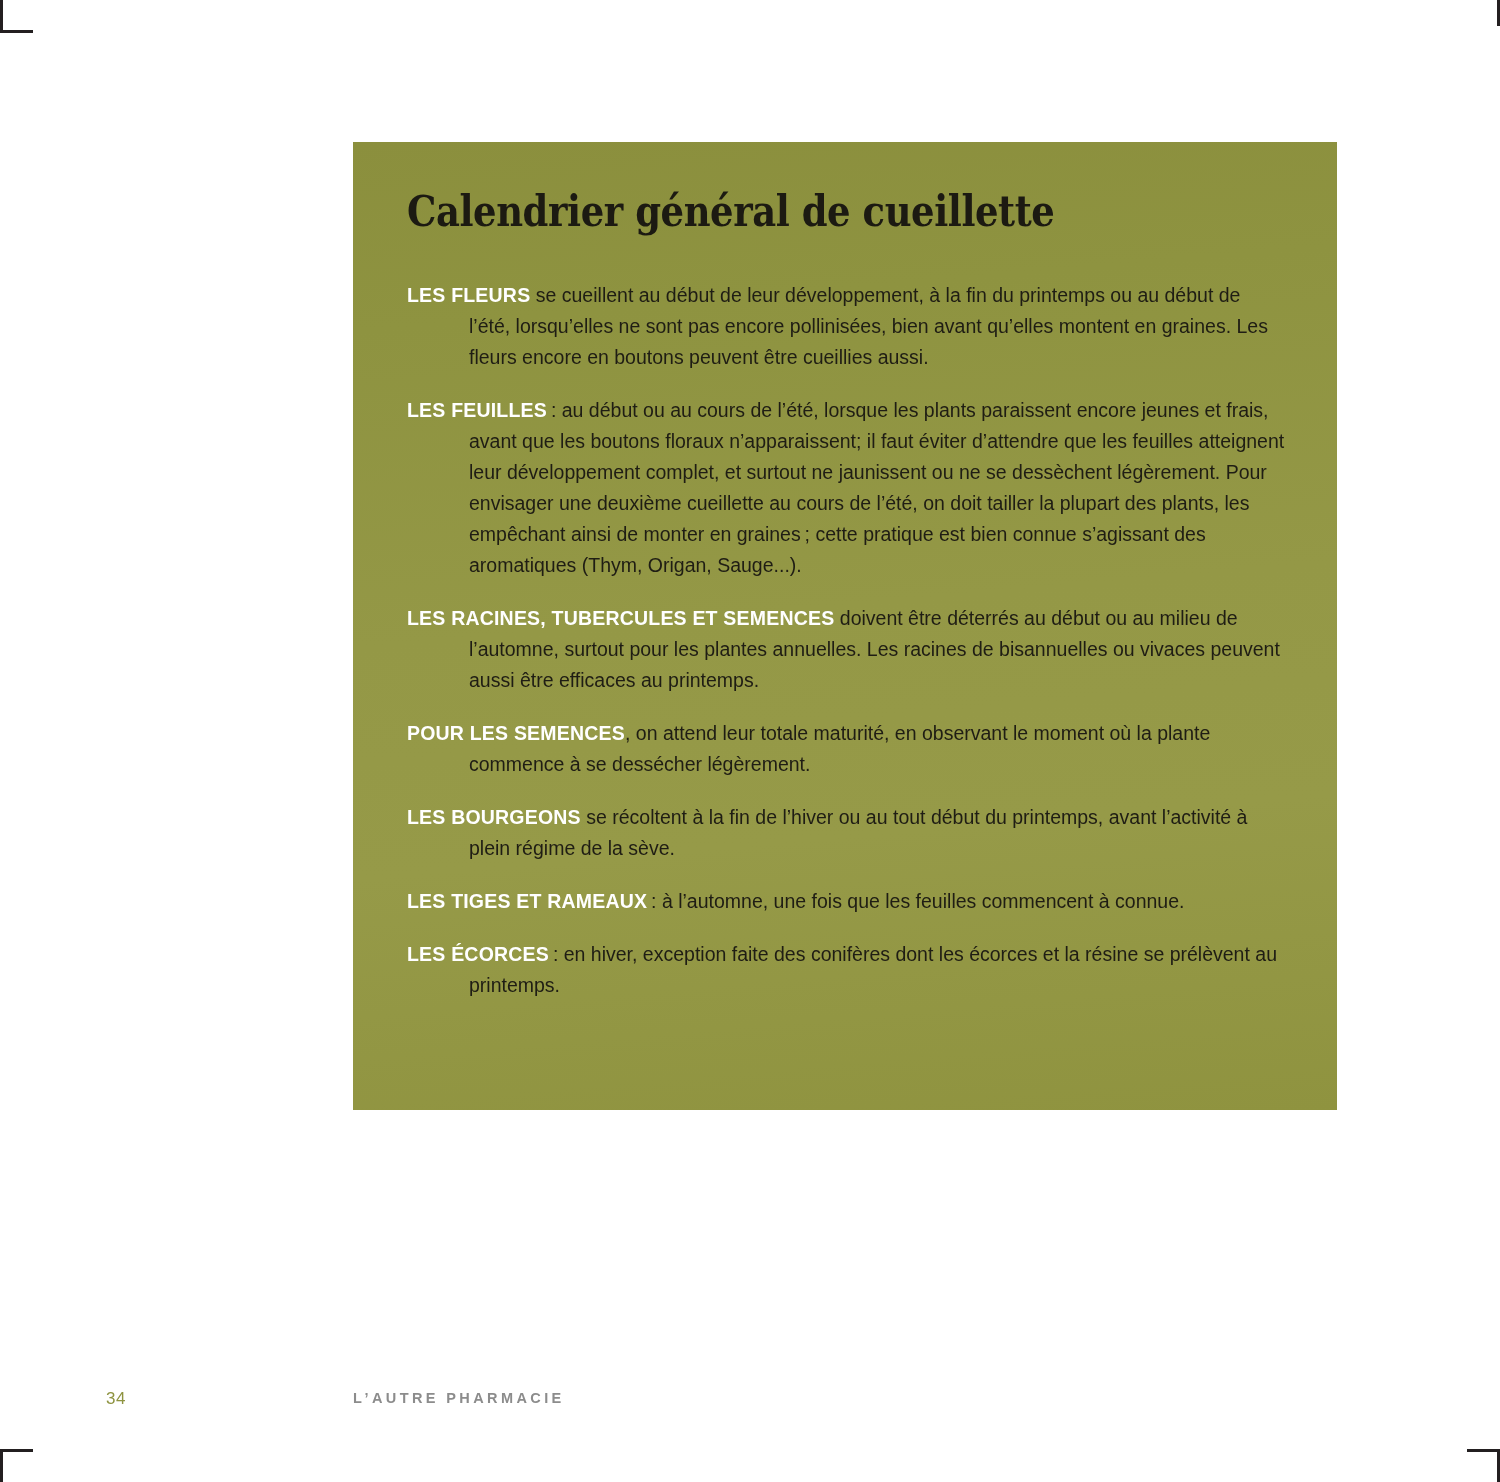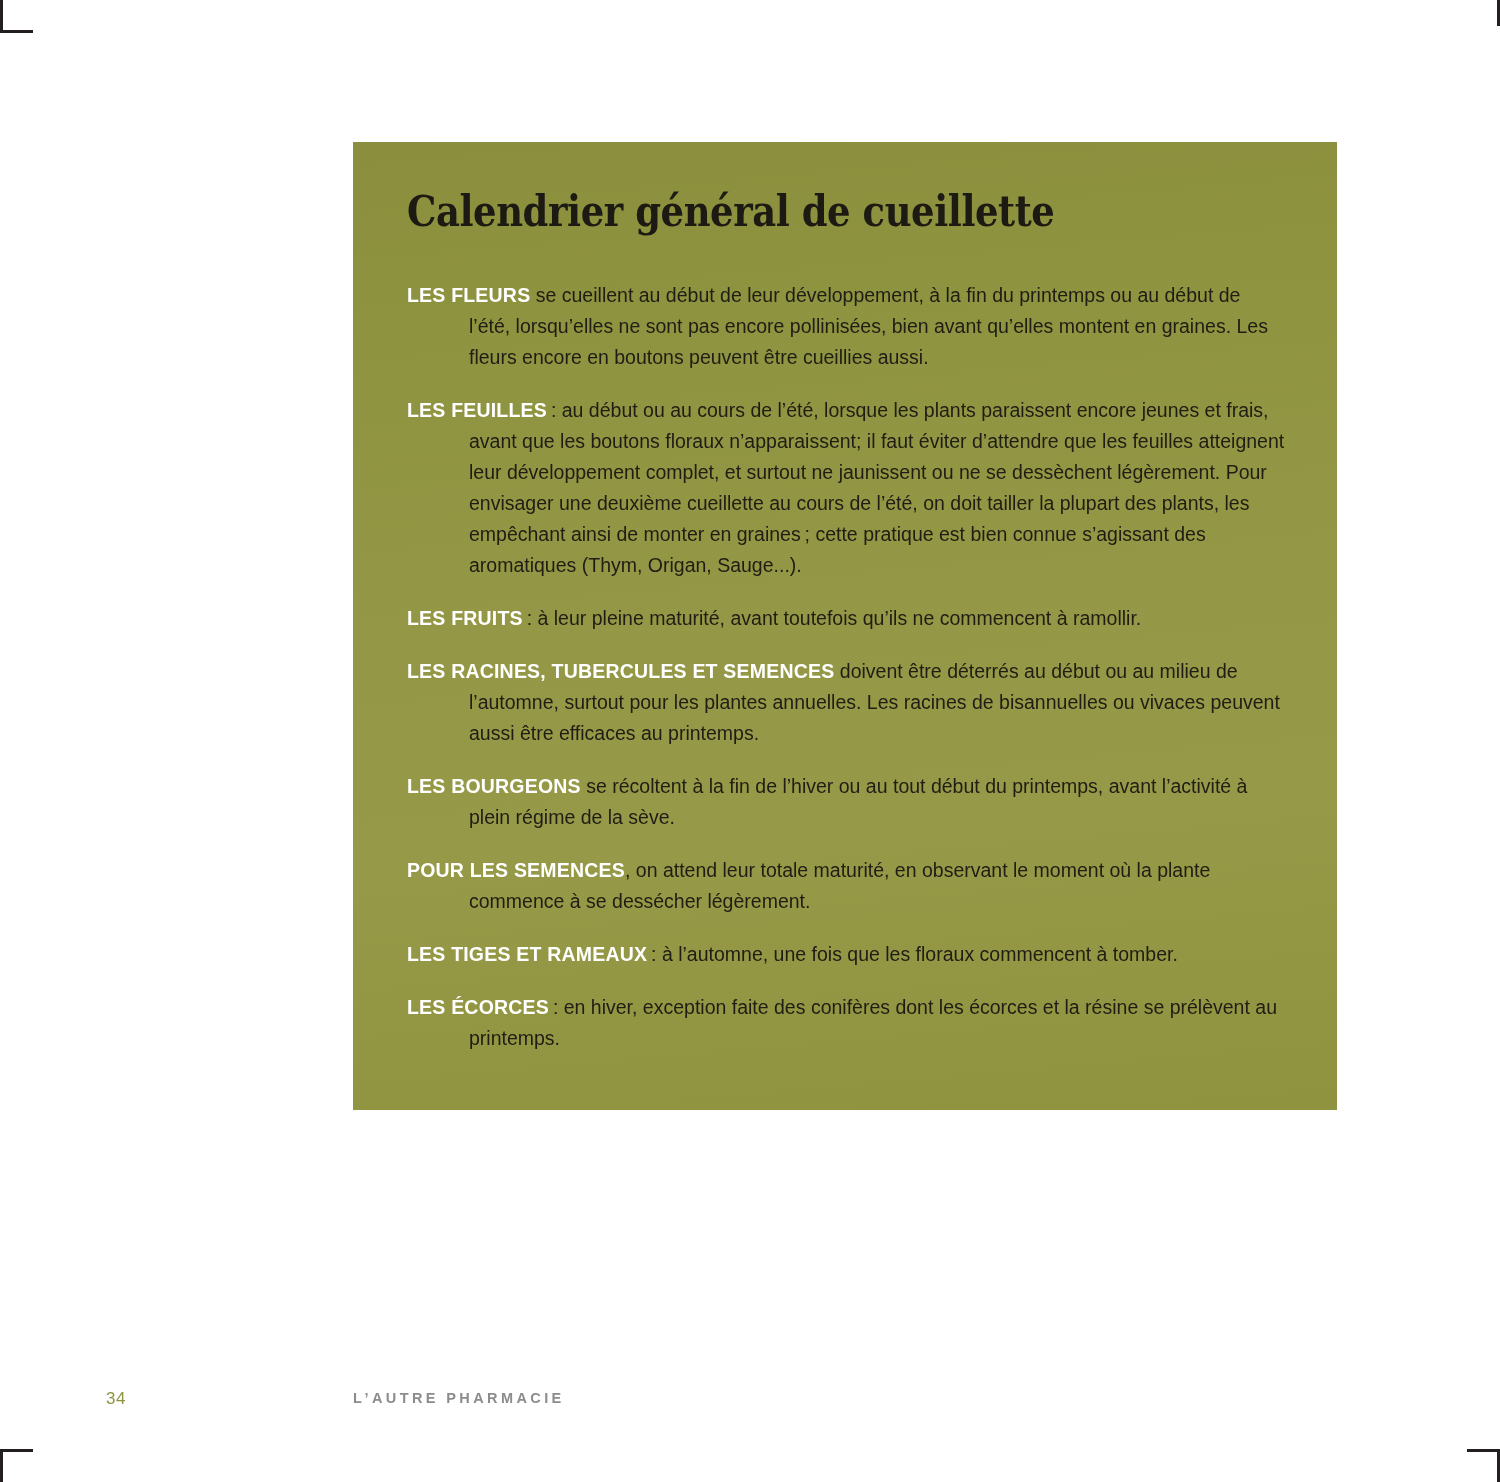--- a/index.html
+++ b/index.html
@@ -120,33 +120,30 @@
 
 
   <div>
     <p class="entry">
       <span class="term">LES FLEURS</span><span> se cueillent au début de leur développement, à la fin du printemps ou au début de l’été, lorsqu’elles ne sont pas encore pollinisées, bien avant qu’elles montent en graines. Les fleurs encore en boutons peuvent être cueillies aussi.</span>
     </p>
     <p class="entry">
       <span class="term">LES FEUILLES</span><span> : au début ou au cours de l’été, lorsque les plants paraissent encore jeunes et frais, avant que les boutons floraux n’apparaissent; il faut éviter d’attendre que les feuilles atteignent leur développement complet, et surtout ne jaunissent ou ne se dessèchent légèrement. Pour envisager une deuxième cueillette au cours de l’été, on doit tailler la plupart des plants, les empêchant ainsi de monter en graines ; cette pratique est bien connue s’agissant des aromatiques (Thym, Origan, Sauge...).</span>
     </p>
     <p class="entry">
-      <span class="term">LES FRUITS</span><span> : à leur pleine maturité, avant toutefois qu’ils ne commencent à ramollir.</span>
+      <span class="term">LES RACINES, TUBERCULES ET SEMENCES</span><span> doivent être déterrés au début ou au milieu de l’automne, surtout pour les plantes annuelles. Les racines de bisannuelles ou vivaces peuvent aussi être efficaces au printemps.</span>
     </p>
     <p class="entry">
-      <span class="term">LES RACINES, TUBERCULES ET SEMENCES</span><span> doivent être déterrés au début ou au milieu de l’automne, surtout pour les plantes annuelles. Les racines de bisannuelles ou vivaces peuvent aussi être efficaces au printemps.</span>
+      <span class="term">POUR LES SEMENCES</span><span>, on attend leur totale maturité, en observant le moment où la plante commence à se dessécher légèrement.</span>
     </p>
     <p class="entry">
       <span class="term">LES BOURGEONS</span><span> se récoltent à la fin de l’hiver ou au tout début du printemps, avant l’activité à plein régime de la sève.</span>
     </p>
     <p class="entry">
-      <span class="term">POUR LES SEMENCES</span><span>, on attend leur totale maturité, en observant le moment où la plante commence à se dessécher légèrement.</span>
-    </p>
-    <p class="entry">
-      <span class="term">LES TIGES ET RAMEAUX</span><span> : à l’automne, une fois que les floraux commencent à tomber.</span>
+      <span class="term">LES TIGES ET RAMEAUX</span><span> : à l’automne, une fois que les feuilles commencent à connue.</span>
     </p>
     <p class="entry">
       <span class="term">LES ÉCORCES</span><span> : en hiver, exception faite des conifères dont les écorces et la résine se prélèvent au printemps.</span>
     </p>
   </div>
 
 </section>
 
 <div class="folio">34</div>
 

